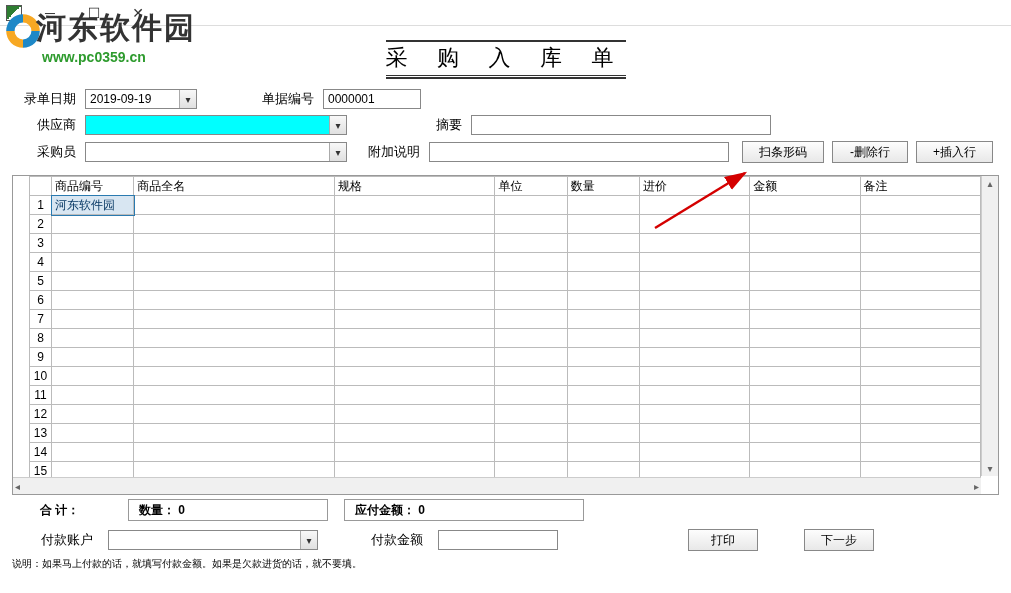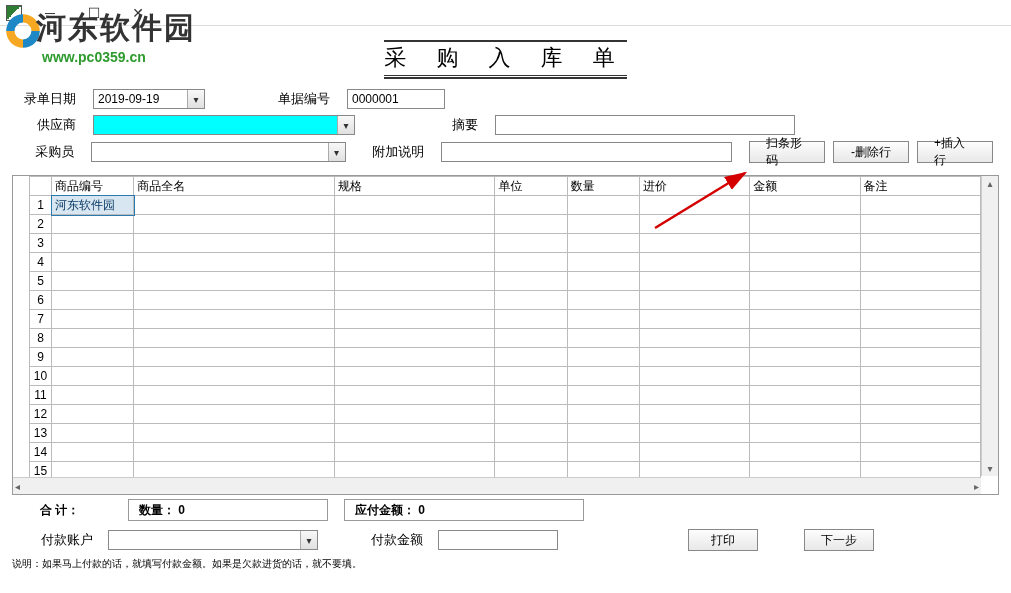--- a/index.html
+++ b/index.html
@@ -50,37 +50,37 @@
     .watermark .wm-url {
       font-size: 14px; color: #2e9b2e; margin-left: 38px;
       font-weight: bold;
     }
 
     .page-title {
       text-align: center;
       font-size: 22px;
       letter-spacing: 12px;
       padding: 14px 0 6px;
-      font-family: Liberation Sans, sans-serif;
+      font-family: Liberation Serif, serif;
     }
     .page-title span {
       border-top: 2px solid #333;
       border-bottom: 2px solid #333;
       padding: 1px 0;
       display: inline-block;
     }
     .page-title span::after {
       content: "";
       display: block;
       border-bottom: 1px solid #333;
       margin-top: 2px;
     }
 
     .form-area { padding: 4px 18px 6px; }
-    .form-row { display: flex; align-items: center; margin-bottom: 6px; gap: 17px;}
+    .form-row { display: flex; align-items: center; margin-bottom: 6px; gap: 9px;}
     .label { text-align: right; width: 58px; font-size: 13px; }
     .label.w2 { width: 56px; margin-left: 52px; }
     .combo, .text-input {
       border: 1px solid #888; height: 20px; background: #fff;
       font-size: 12px; padding: 0 4px;
       display: flex; align-items: center;
     }
     .combo { position: relative; padding-right: 18px; }
     .combo .caret {
       position: absolute; right: 0; top: 0; width: 17px; height: 100%;

